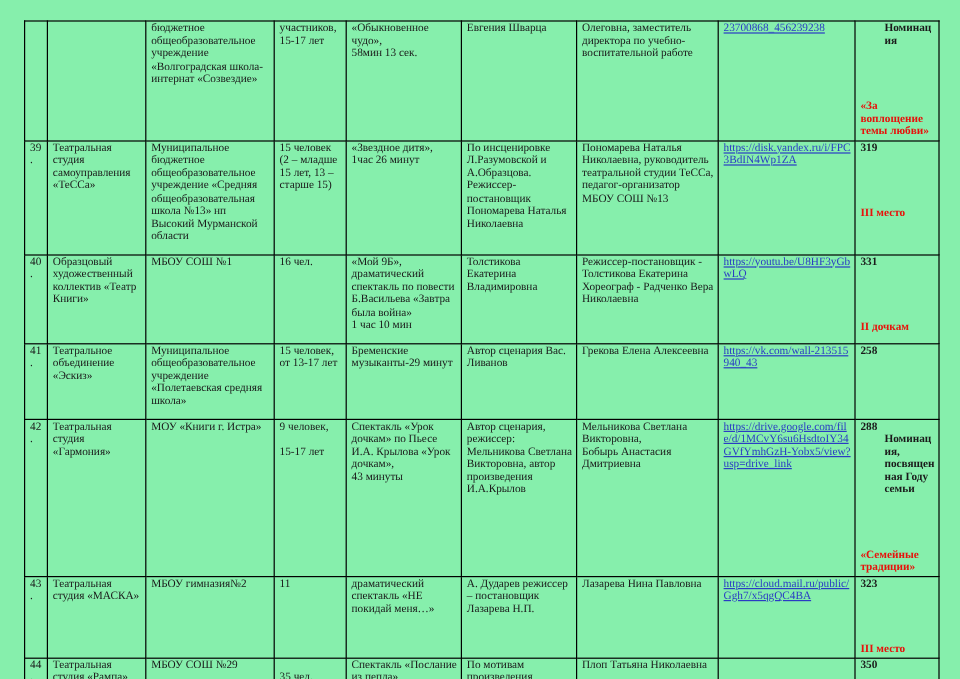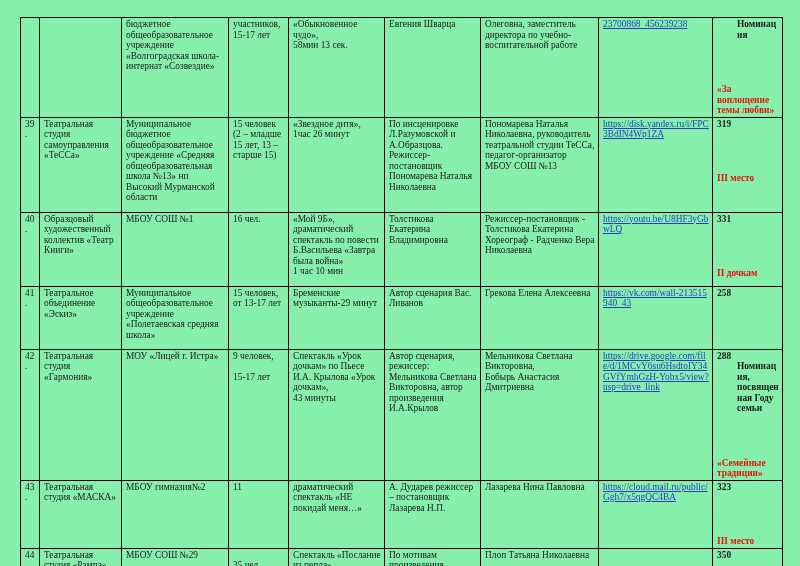--- a/index.html
+++ b/index.html
@@ -168,21 +168,21 @@
           </td>
         </tr>
         <tr style="height: 83px;">
           <td class="c-num">
             <div class="cell-text">42.</div>
           </td>
           <td class="c-name">
             <div class="cell-text">Театральная студия «Гармония»</div>
           </td>
           <td class="c-institution">
-            <div class="cell-text">МОУ «Лицей г. Истра»</div>
+            <div class="cell-text">МОУ «Книги г. Истра»</div>
           </td>
           <td class="c-participants">
             <div class="cell-text">9 человек,
 
 15-17 лет</div>
           </td>
           <td class="c-performance">
             <div class="cell-text">Спектакль «Урок дочкам» по Пьесе И.А. Крылова «Урок дочкам»,
 43 минуты</div>
           </td>

